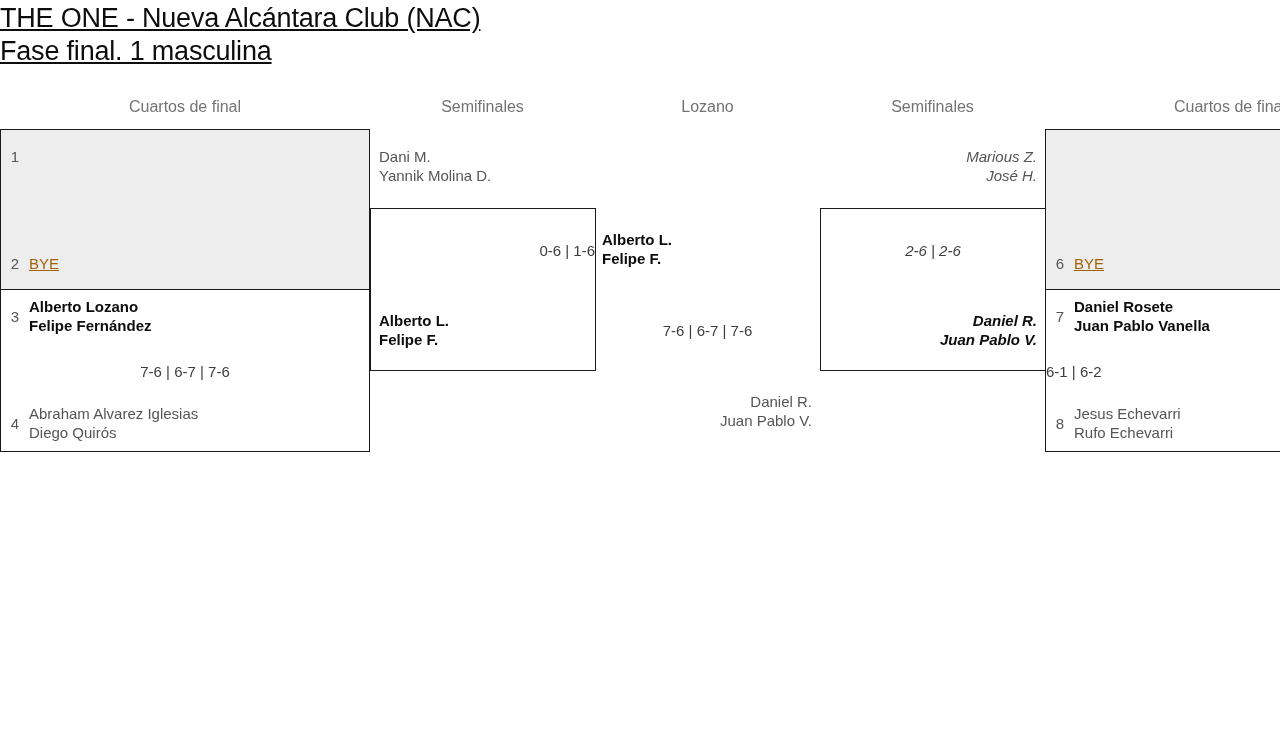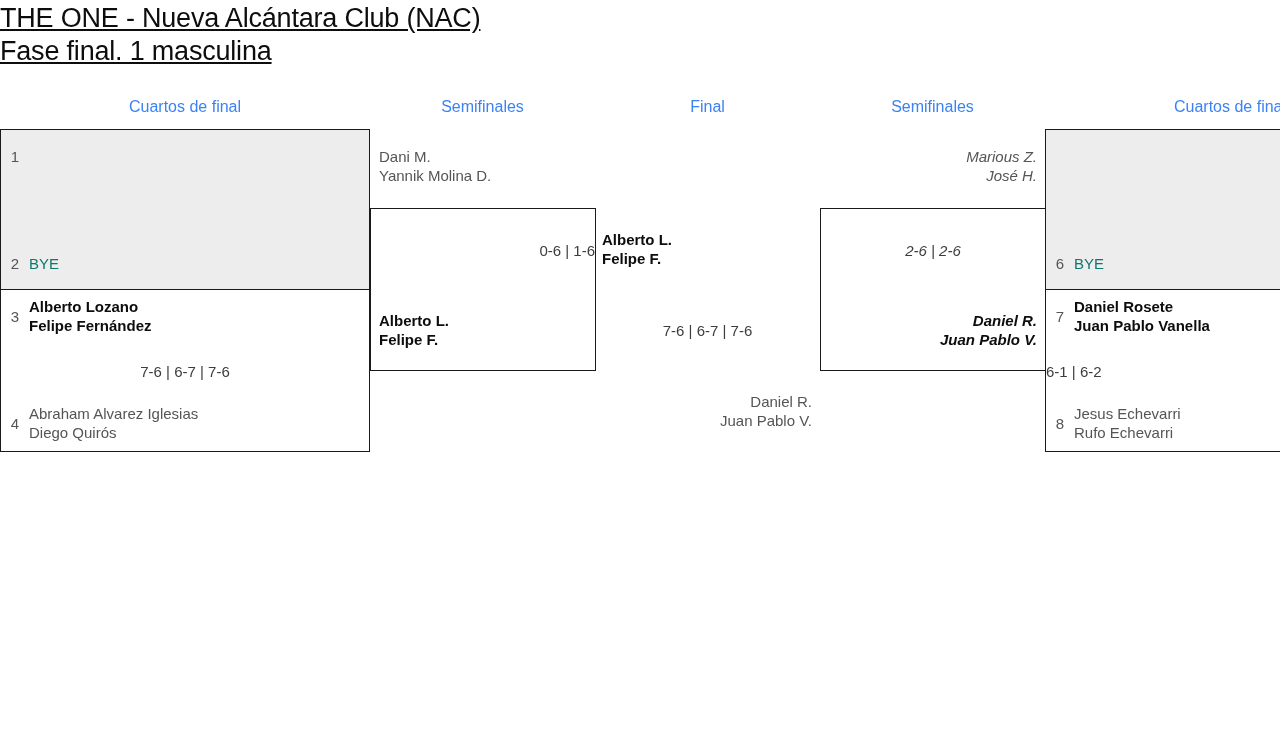--- a/index.html
+++ b/index.html
@@ -44,21 +44,21 @@
     height: 60px;
   }
   .logo svg { display: block; }
 
   
   .col-header {
     position: absolute;
     top: 96px;
     font-size: 16px;
     line-height: 22px;
-    color: #3b82f6;
+    color: #737373;
     text-align: center;
     white-space: nowrap;
   }
   .ch-qf-left   { left: 0px;    width: 370px; }
   .ch-sf-left   { left: 370px;  width: 225px; }
   .ch-final     { left: 595px;  width: 225px; }
   .ch-sf-right  { left: 820px;  width: 225px; }
   .ch-qf-right  { left: 1045px; width: 370px; text-align: center; }
 
   
@@ -96,21 +96,21 @@
     flex: 0 0 auto;
   }
   .names {
     font-size: 15px;
     line-height: 19px;
     white-space: nowrap;
   }
   .names .nm { display: block; }
   .winner .names { color: #0d0d0d; font-weight: 700; }
   .loser  .names { color: #555555; font-weight: 400; }
-  .bye    .names { color: #0f766e; font-weight: 400; }
+  .bye    .names { color: #a16207; font-weight: 400; text-decoration: underline; }
   .bye .seed, .loser .seed { color: #555555; }
 
   
   .entry.single .seed { padding-top: 0px; }
 
   
   .score {
     position: absolute;
     font-size: 15px;
     line-height: 19px;
@@ -191,21 +191,21 @@
 <div id="page">
 
   <div class="title-block">
     <div class="title-line">THE ONE - Nueva Alcántara Club (NAC)</div>
     <div class="title-line">Fase final. 1 masculina</div>
   </div>
 
 
   <div class="col-header ch-qf-left">Cuartos de final</div>
   <div class="col-header ch-sf-left">Semifinales</div>
-  <div class="col-header ch-final">Final</div>
+  <div class="col-header ch-final">Lozano</div>
   <div class="col-header ch-sf-right">Semifinales</div>
   <div class="col-header ch-qf-right">Cuartos de final</div>
 
   <div class="match qf1 shaded">
     <div class="entry e-top winner">
       <span class="seed">1</span>
     </div>
     <div class="entry e-bot bye single">
       <span class="seed">2</span>
       <span class="names">

